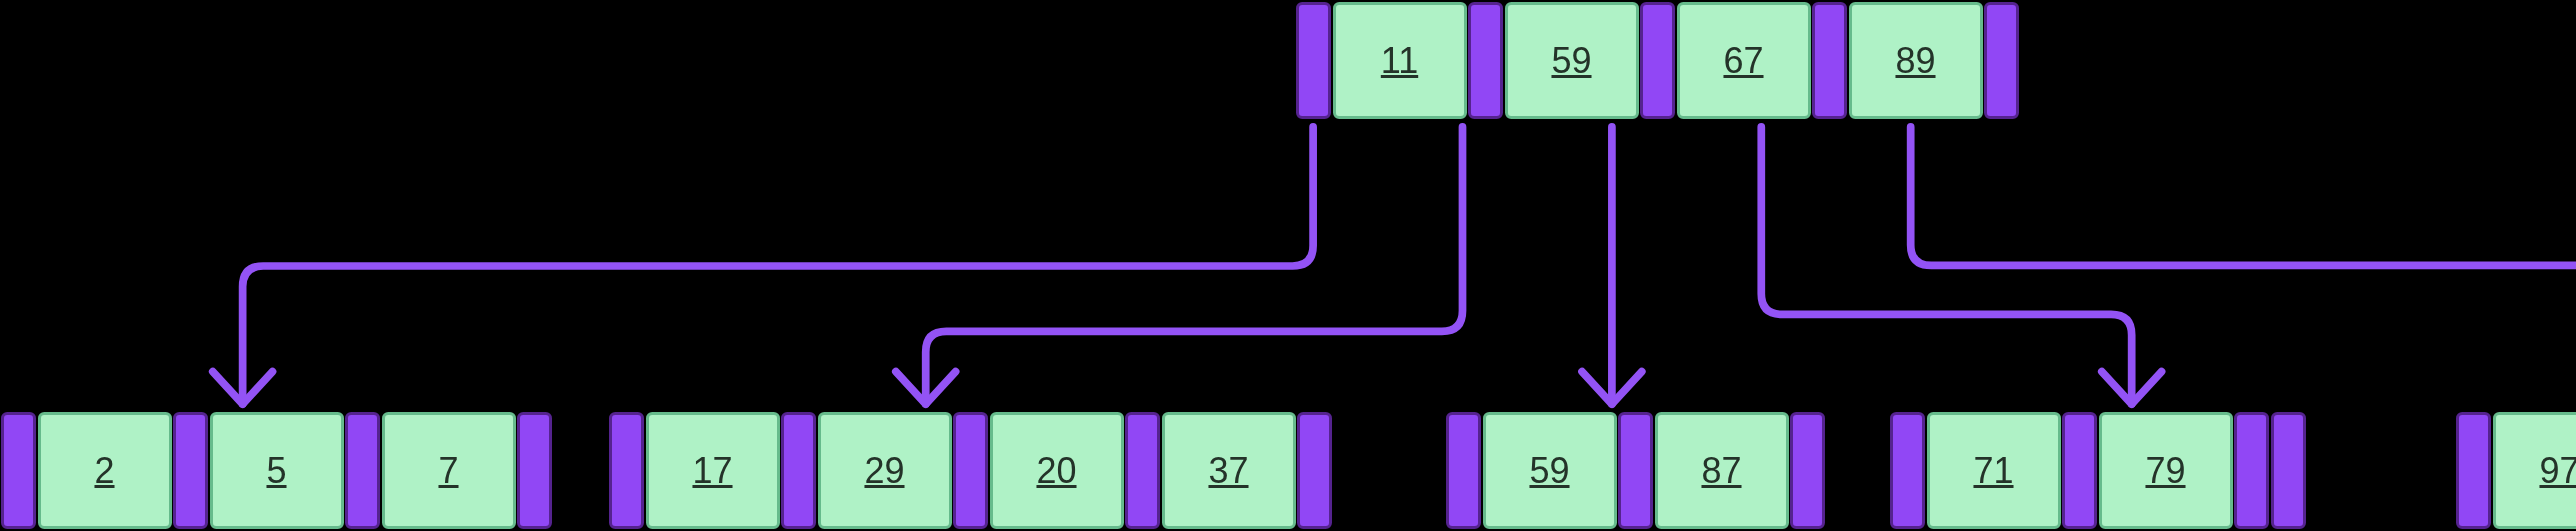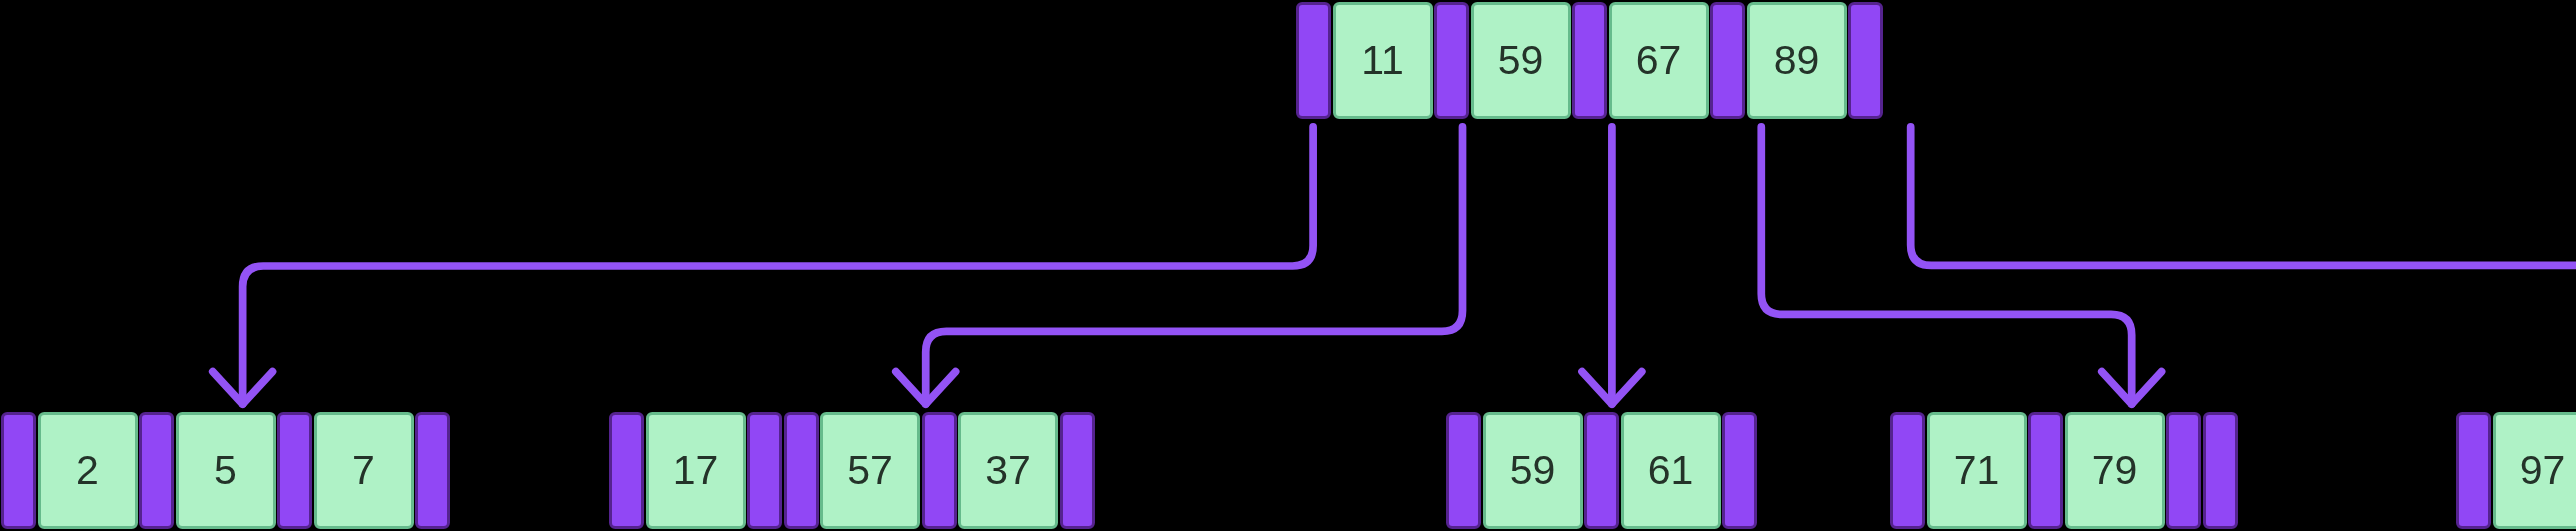--- a/index.html
+++ b/index.html
@@ -39,29 +39,30 @@
     box-sizing: border-box;
     height: 117px;
     border-radius: 6.2px;
   }
   .ptr {
     width: 35px;
     background: var(--pointer-fill, #9147f5);
     border: 3.6px solid var(--pointer-border, #55238f);
   }
   .key {
-    width: 100px;
+    width: 134px;
     background: var(--key-fill, #aff2c6);
     border: 3.6px solid var(--key-border, #66bb8c);
     display: flex;
     align-items: center;
     justify-content: center;
-    font-size: 41px;
+    font-size: 36px;
     line-height: 1;
     color: var(--key-text, #243329);
+    text-decoration: underline;
   }
   
   .node-root    { left: 1296px; top: 2.1px; }
   .node-child-1 { left: 1px;    top: 412px; }
   .node-child-2 { left: 609px; top: 412px; border-radius: 26px; }
   .node-child-3 { left: 1446px; top: 412px; }
   .node-child-4 { left: 1890px; top: 412px; }
   .node-child-5 { left: 2456px; top: 412px; }
 </style>
 </head>
@@ -106,32 +107,33 @@
     <div class="cell key">5</div>
     <div class="cell ptr"></div>
     <div class="cell key">7</div>
     <div class="cell ptr"></div>
   </div>
 
   <div class="node node-child-2">
     <div class="cell ptr"></div>
     <div class="cell key">17</div>
     <div class="cell ptr"></div>
+    <div class="cell key">29</div>
     <div class="cell ptr"></div>
-    <div class="cell key">57</div>
+    <div class="cell key">20</div>
     <div class="cell ptr"></div>
     <div class="cell key">37</div>
     <div class="cell ptr"></div>
   </div>
 
   <div class="node node-child-3">
     <div class="cell ptr"></div>
     <div class="cell key">59</div>
     <div class="cell ptr"></div>
-    <div class="cell key">61</div>
+    <div class="cell key">87</div>
     <div class="cell ptr"></div>
   </div>
 
   <div class="node node-child-4">
     <div class="cell ptr"></div>
     <div class="cell key">71</div>
     <div class="cell ptr"></div>
     <div class="cell key">79</div>
     <div class="cell ptr"></div>
     <div class="cell ptr"></div>

